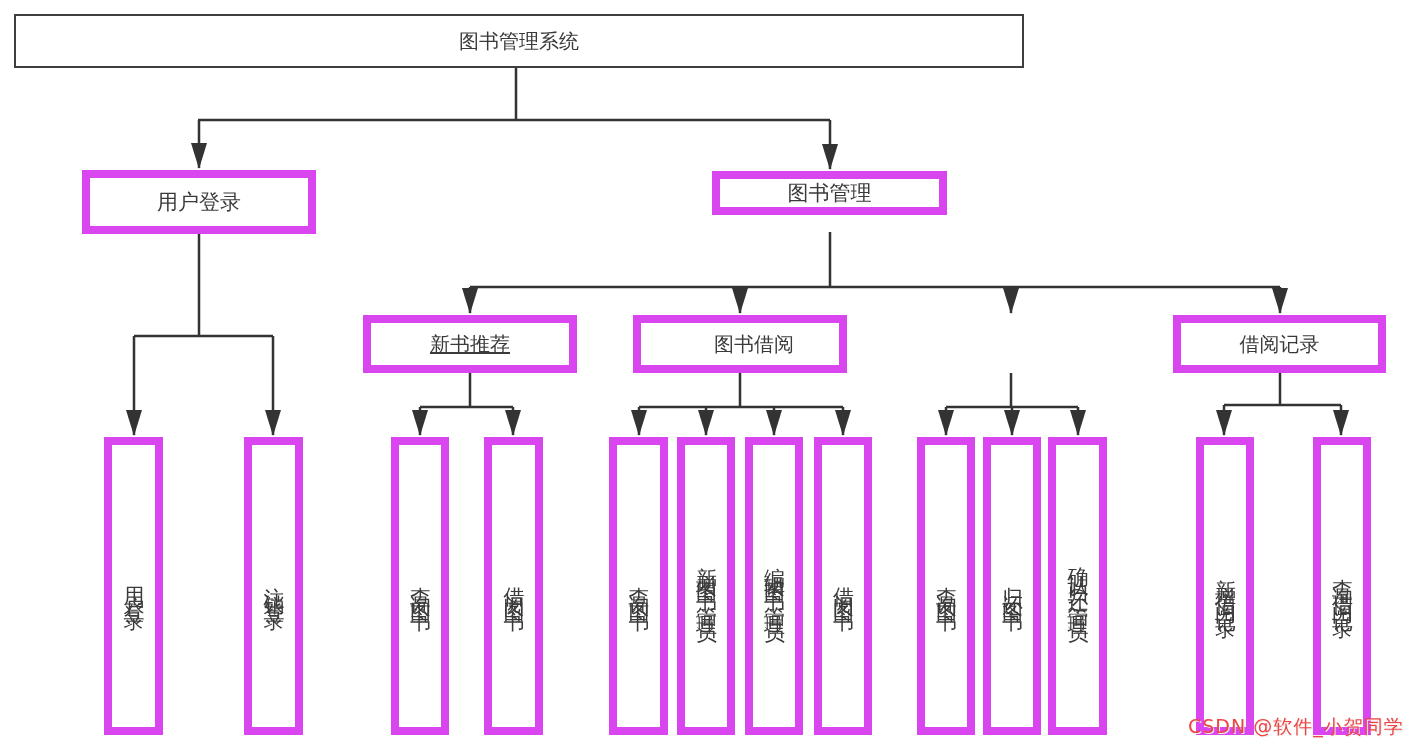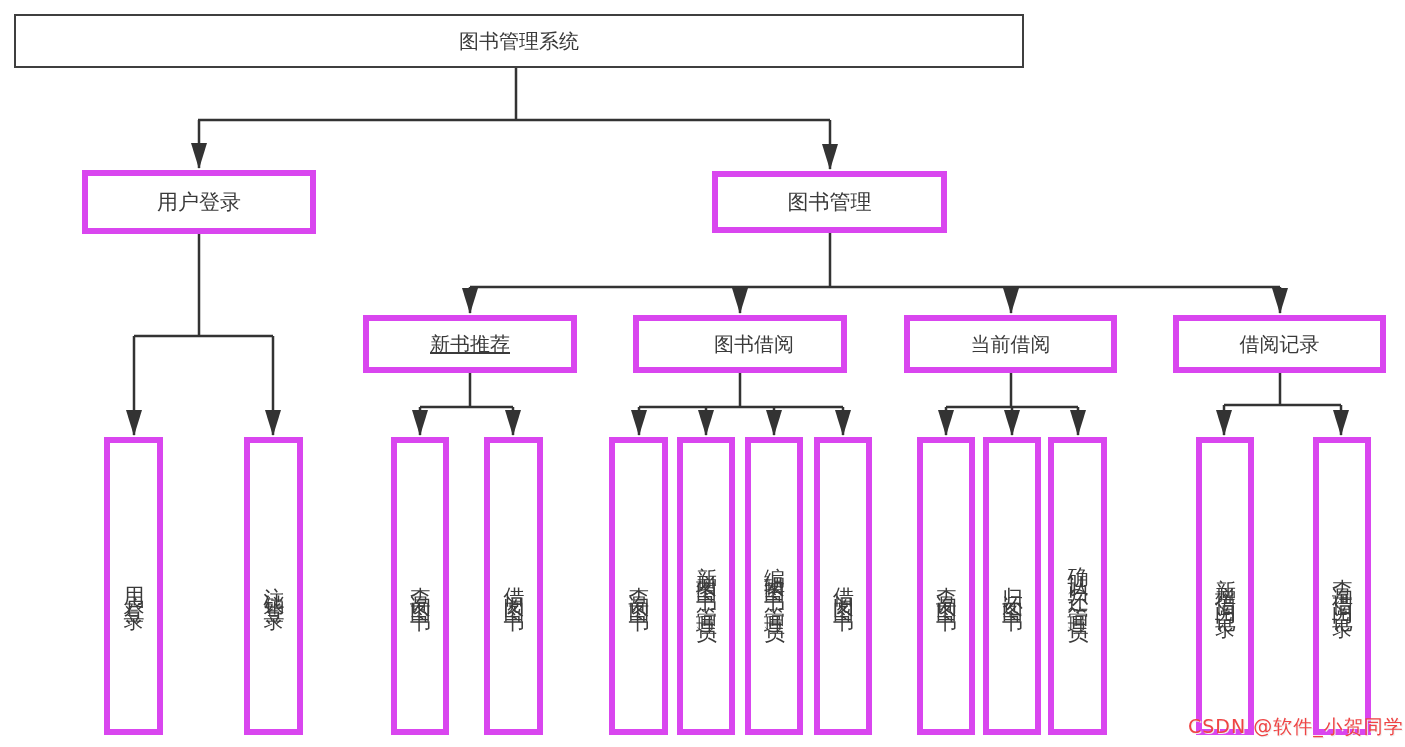--- a/index.html
+++ b/index.html
@@ -21,21 +21,21 @@
     left: 0;
     top: 0;
     width: 1405px;
     height: 747px;
     z-index: 1;
   }
   .box {
     position: absolute;
     box-sizing: border-box;
     background: #ffffff;
-    border: 6px solid #d946ef;
+    border: 8px solid #d946ef;
     color: #3a3a3a;
     display: flex;
     align-items: center;
     justify-content: center;
     font-size: 20px;
     z-index: 2;
     white-space: nowrap;
   }
   .box--root {
     border-width: 2px;
@@ -108,25 +108,24 @@
     <path d="M1012,407 V435" fill="none" stroke="#333333" stroke-width="2.5" marker-end="url(#arw)"></path>
     <path d="M1078,407 V435" fill="none" stroke="#333333" stroke-width="2.5" marker-end="url(#arw)"></path>
 
     <path d="M1224,405 V435" fill="none" stroke="#333333" stroke-width="2.5" marker-end="url(#arw)"></path>
     <path d="M1341,405 V435" fill="none" stroke="#333333" stroke-width="2.5" marker-end="url(#arw)"></path>
   </svg>
 
   <div class="box box--root" style="left:14px; top:14px; width:1010px; height:54px;">图书管理系统</div>
 
   <div class="box box--l2" style="left:82px; top:170px; width:234px; height:64px;">用户登录</div>
-  <div class="box box--l2" style="left:712px; top:171px; width:235px; height:62px;">图书管理</div>
+  <div class="box box--l2" style="left:712px; top:171px; width:235px; height:44px;">图书管理</div>
 
   <div class="box" style="left:363px; top:315px; width:214px; height:58px;text-decoration:underline;">新书推荐</div>
   <div class="box" style="left:633px; top:315px; width:214px; height:58px;padding-left:28px;">图书借阅</div>
-  <div class="box" style="left:904px; top:315px; width:213px; height:58px;">当前借阅</div>
   <div class="box" style="left:1173px; top:315px; width:213px; height:58px;">借阅记录</div>
 
   <div class="box box--v" style="left:104px; top:437px; width:59px; height:298px;">用户登录</div>
   <div class="box box--v" style="left:244px; top:437px; width:59px; height:298px;">注销登录</div>
 
   <div class="box box--v" style="left:391px; top:437px; width:58px; height:298px;">查询图书</div>
   <div class="box box--v" style="left:484px; top:437px; width:59px; height:298px;">借阅图书</div>
 
   <div class="box box--v" style="left:609px; top:437px; width:59px; height:298px;">查询图书</div>
   <div class="box box--v" style="left:677px; top:437px; width:58px; height:298px;">新增图书（管理员）</div>

